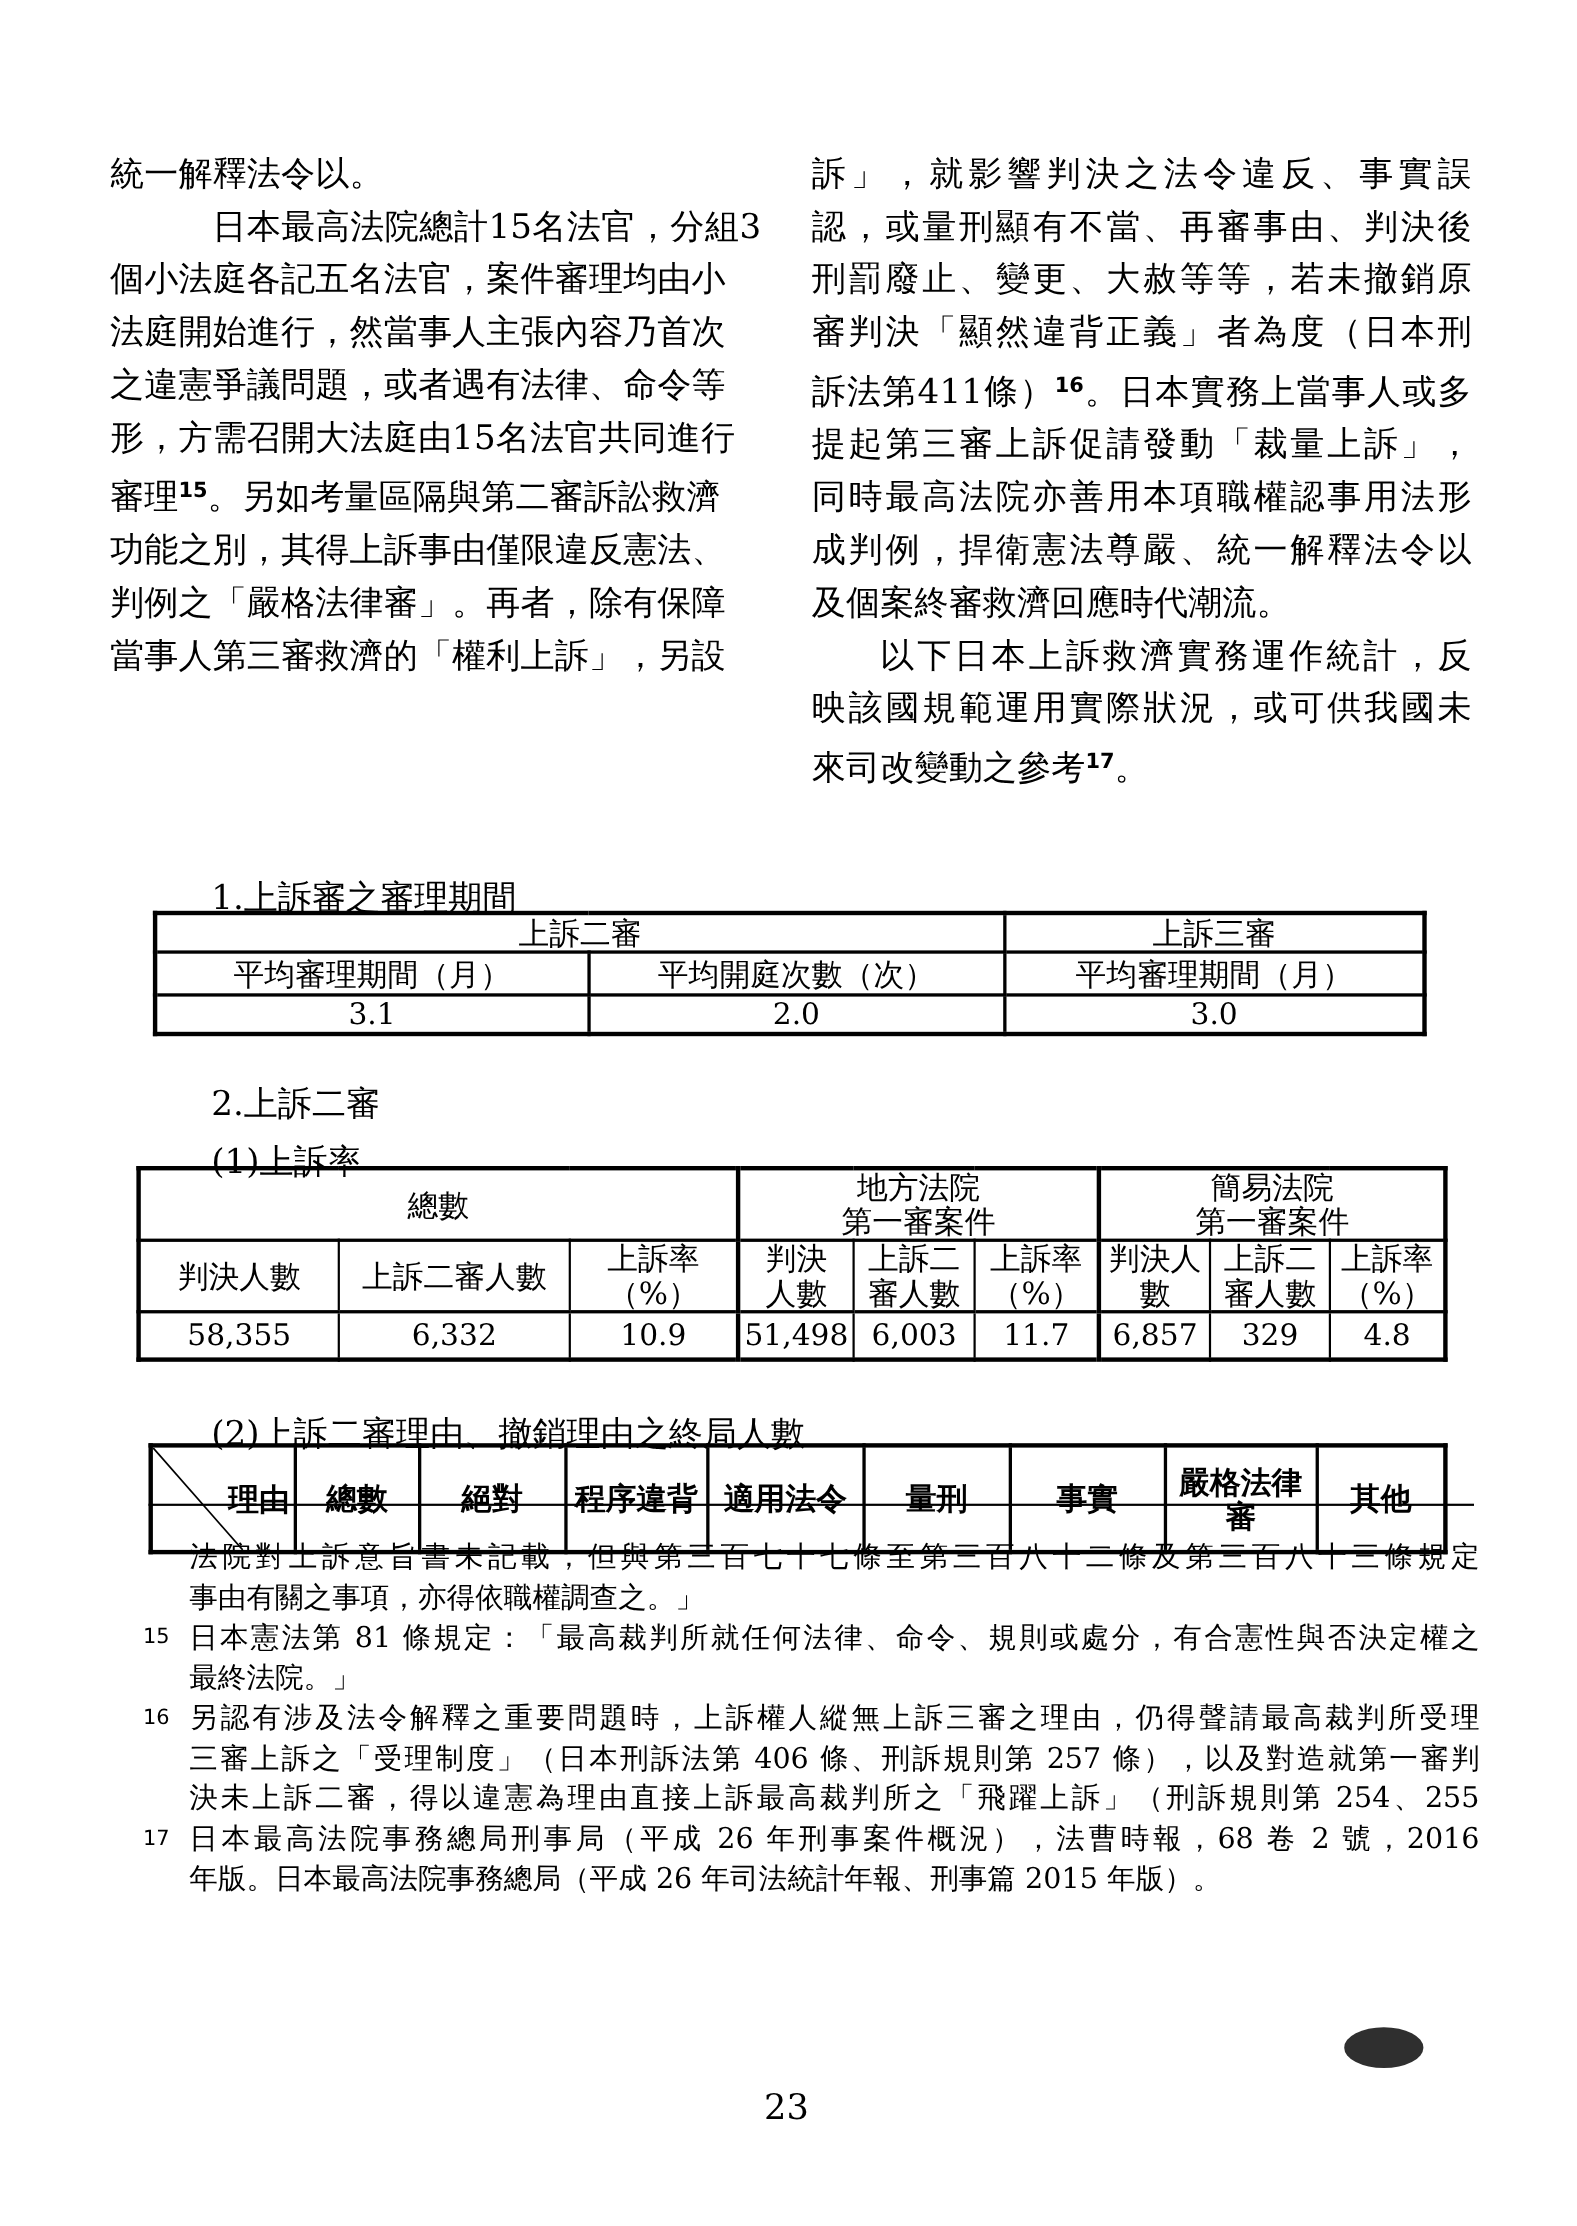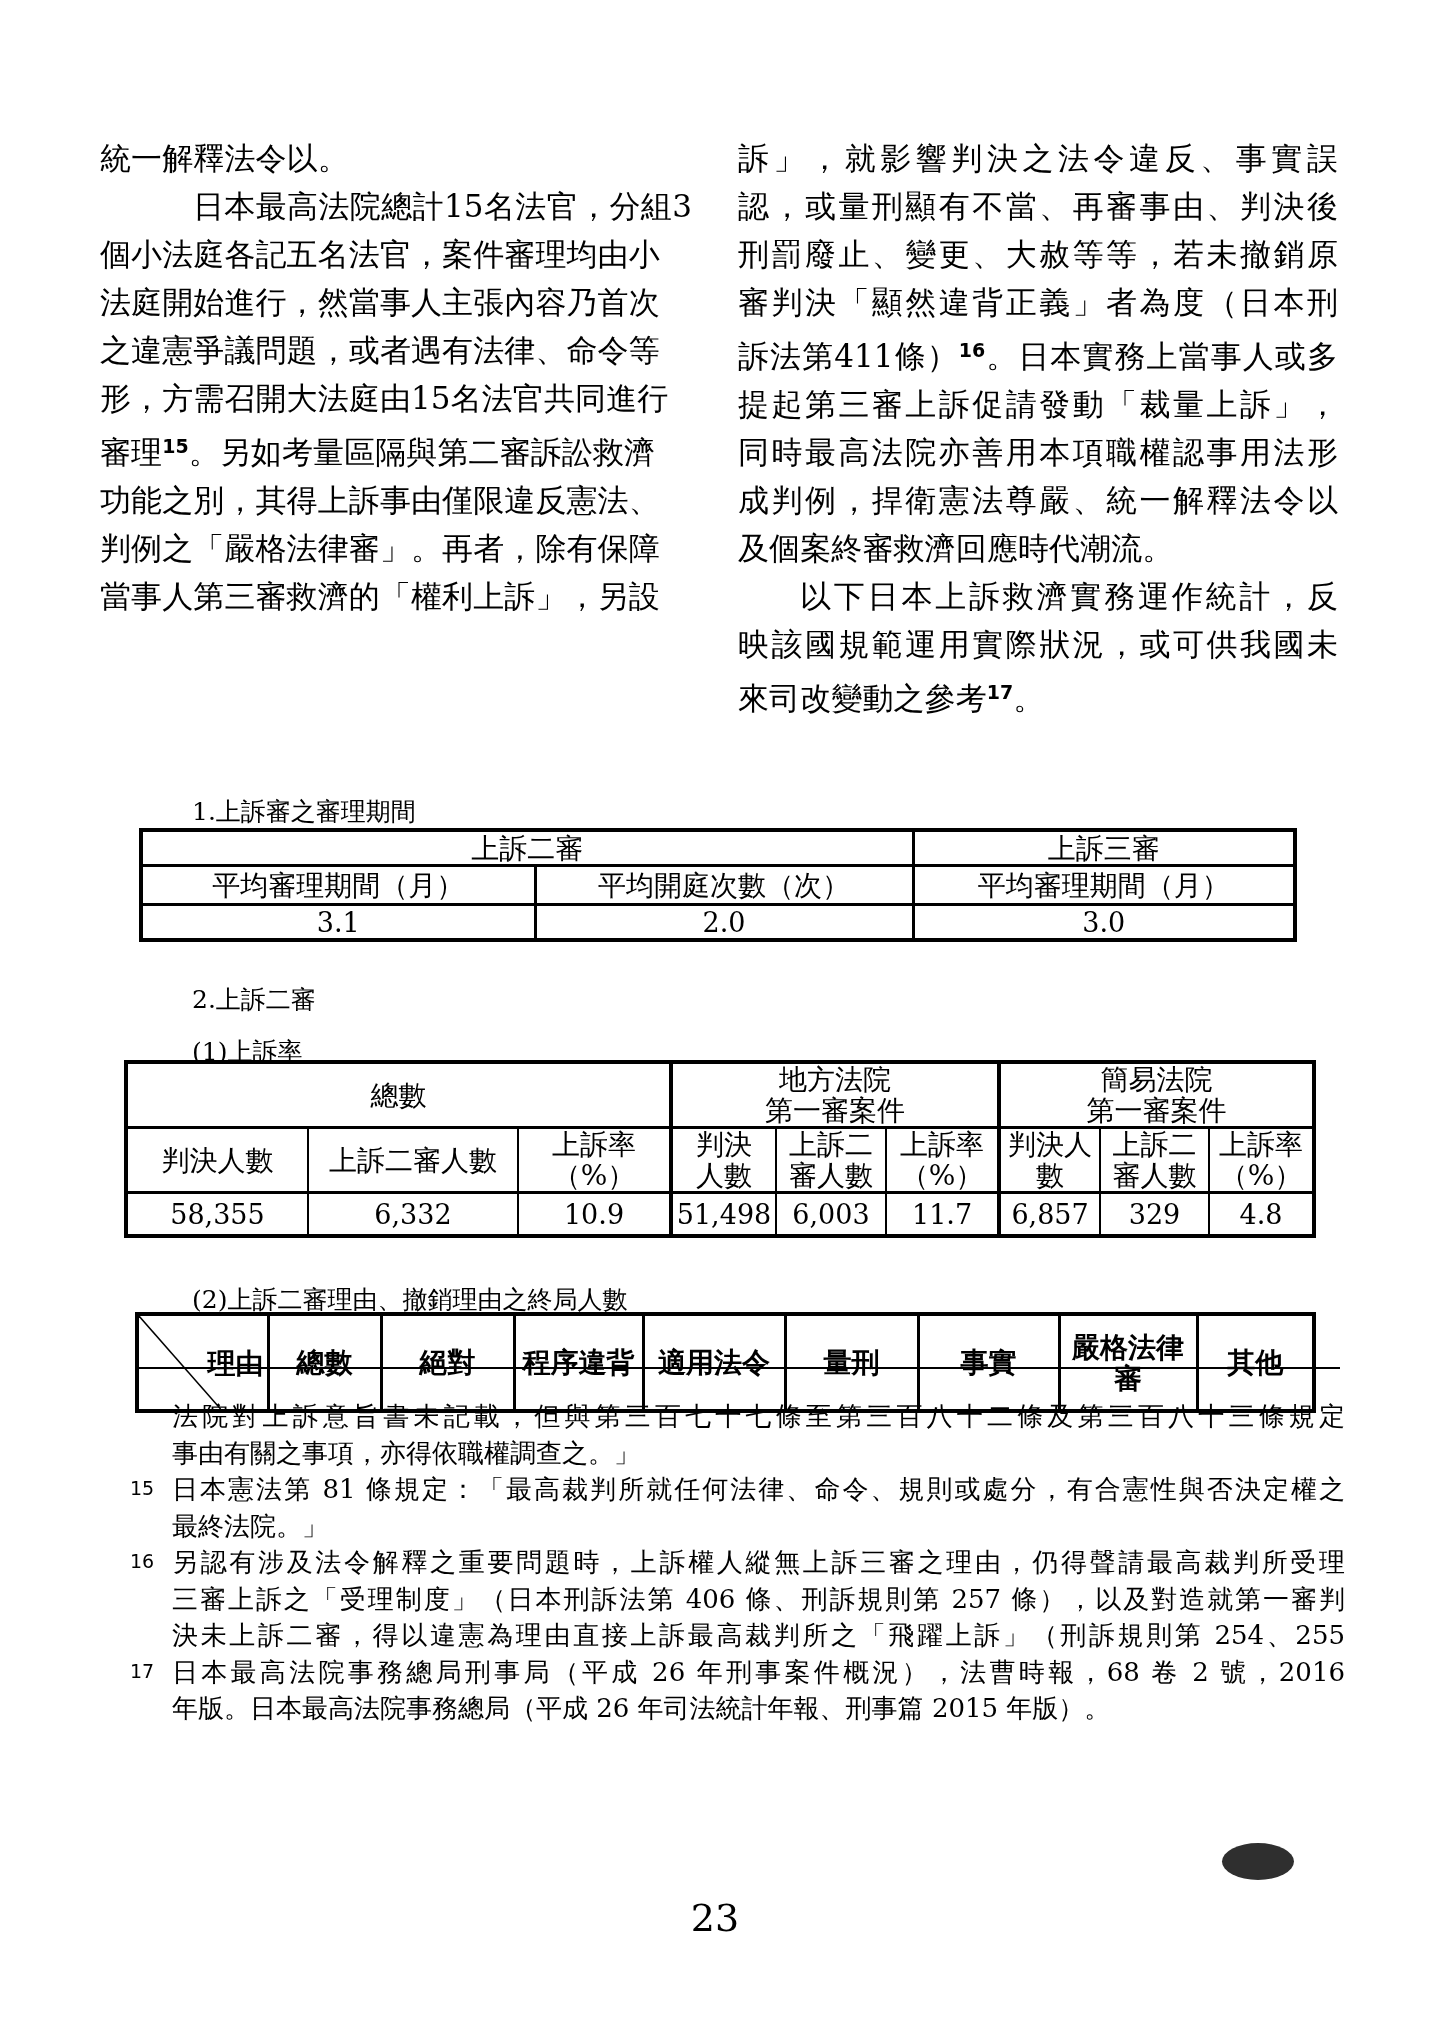--- a/index.html
+++ b/index.html
@@ -11,21 +11,21 @@
   .col{position:absolute; top:134px;}
   .col-left{left:100px; width:592px;}
   .col-right{left:738px; width:600px;}
   .bl{font-size:31px; line-height:48px; white-space:normal; letter-spacing:0.1px;}
   .bl.just{text-align:justify; text-align-last:justify;}
   .fnref{
     font-family:"DejaVu Sans","Liberation Sans",sans-serif;
     font-weight:bold; font-size:19px; vertical-align:10px; letter-spacing:0;
   }
   
-  .seclabel{position:absolute; left:192px; font-size:25px; white-space:nowrap;}
+  .seclabel{position:absolute; left:192px; font-size:31px; white-space:nowrap;}
   
   table.tbl{
     position:absolute; border-collapse:collapse; table-layout:fixed;
     border:4px solid #000; font-size:28px;
   }
   table.tbl td{
     border:2px solid #000; text-align:center; vertical-align:middle;
     white-space:pre-line; line-height:31px; padding:0 2px; overflow:hidden;
   }
   table.t1{left:139px; top:828px; width:1154px;}
@@ -47,21 +47,21 @@
   
   .fnsep{position:absolute; left:135px; top:1367px; width:1205px; height:2px; background:#000;}
   .footnotes{position:absolute; left:172px; top:1398px; width:1173px;}
   .fl{position:relative; font-size:26px; line-height:36.5px;}
   .fl.just{text-align:justify; text-align-last:justify;}
   .fnmark{
     position:absolute; left:-42px; top:-1px; font-size:19px;
     font-family:"DejaVu Sans","Liberation Sans",sans-serif; letter-spacing:0;
   }
   
-  .pagenum{position:absolute; left:640px; top:1896px; width:150px; text-align:center; font-size:38px;}
+  .pagenum{position:absolute; left:640px; top:1896px; width:150px; text-align:center; font-size:32px;}
   .ovalmark{position:absolute; left:1222px; top:1843px; width:72px; height:37px; border-radius:50%; background:#2f2f2f;}
 </style>
 </head>
 <body>
 
 <div class="page">
 
   <div class="col col-left" id="col-left">
       <div class="bl">統一解釋法令以。</div>
       <div class="bl just" style="text-indent: 3em;">日本最高法院總計15名法官，分組3</div>

